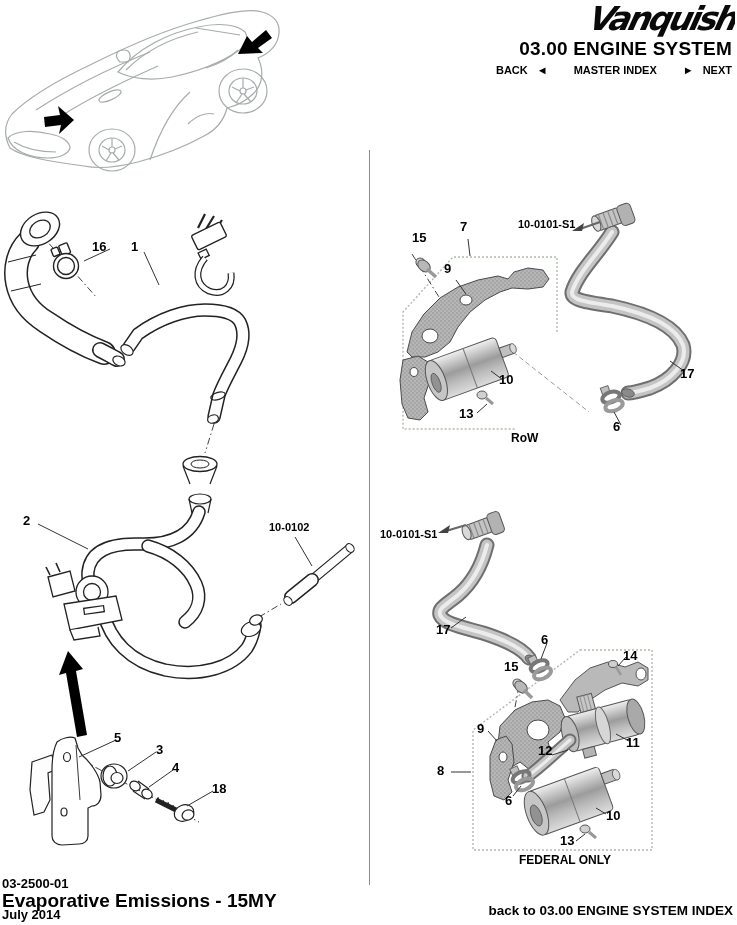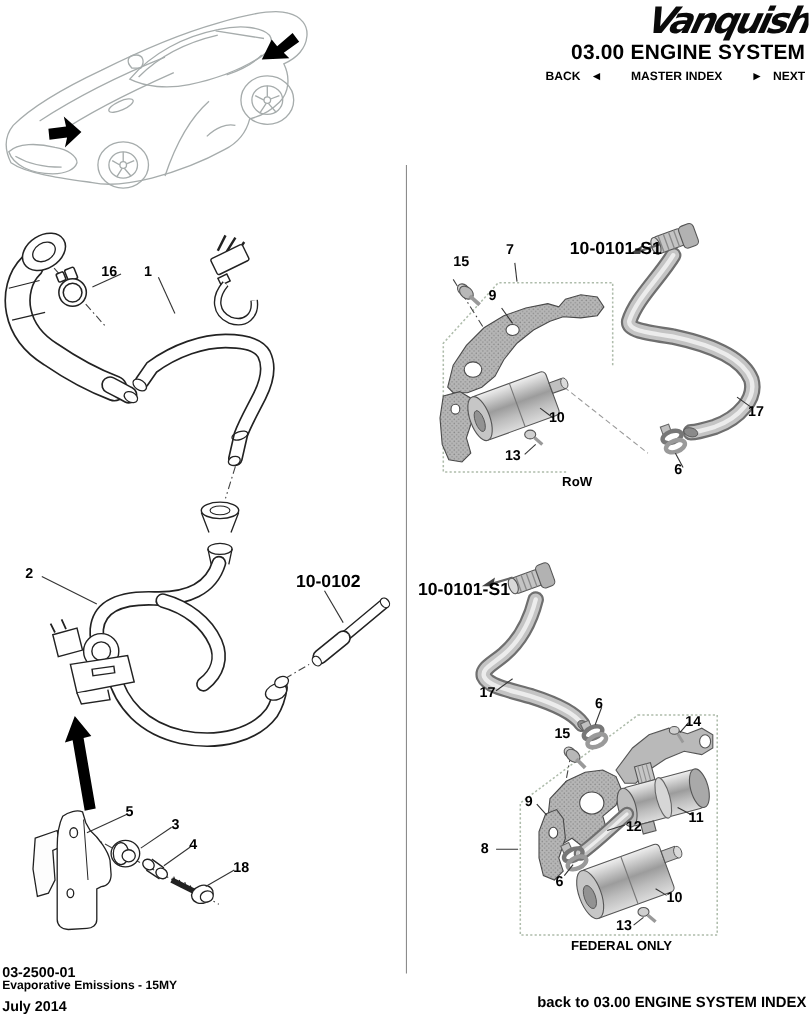--- a/index.html
+++ b/index.html
@@ -1,28 +1,28 @@
 <!DOCTYPE html>
 <html><head>
 <meta charset="utf-8">
 <title>03.00 Engine System - Evaporative Emissions</title>
 <style>
   html,body{margin:0;padding:0;background:#fff;}
   #page{position:relative;width:737px;height:925px;background:#fff;overflow:hidden;
         font-family:"Liberation Sans",sans-serif;color:#000;}
   svg{position:absolute;left:0;top:0;}
   .lbl{position:absolute;font-weight:bold;font-size:13px;line-height:1;white-space:nowrap;}
-  .ref{font-size:16px;}
+  .ref{font-size:11px;}
   .sec{font-size:12px;}
   .logo-wrap{position:absolute;right:2px;top:0;width:230px;height:40px;}
   .title{position:absolute;right:5px;top:38px;font-weight:bold;font-size:19px;letter-spacing:.2px;}
   .nav{position:absolute;right:5px;top:64px;font-weight:bold;font-size:11px;display:flex;gap:9px;align-items:center;}
   .nav span{cursor:pointer;text-align:center;}
   .footer-doc{position:absolute;left:2px;top:876px;font-weight:bold;font-size:13px;}
-  .footer-title{position:absolute;left:2px;top:890px;font-weight:bold;font-size:11px;}
+  .footer-title{position:absolute;left:2px;top:890px;font-weight:bold;font-size:19px;}
   .footer-date{position:absolute;left:2px;top:907px;font-weight:bold;font-size:13px;}
   .footer-link{position:absolute;right:4px;top:903px;font-weight:bold;font-size:13.5px;cursor:pointer;}
 </style>
 </head>
 <body>
 
 <div id="page">
 
 <svg width="737" height="925" viewBox="0 0 737 925">
   <defs>
@@ -379,21 +379,21 @@
 <span class="lbl sec" style="left:511px;top:432px">RoW</span>
 
 <span class="lbl ref" style="left:380px;top:529px">10-0101-S1</span>
 <span class="lbl" style="left:436px;top:623px">17</span>
 <span class="lbl" style="left:541px;top:633px">6</span>
 <span class="lbl" style="left:623px;top:649px">14</span>
 <span class="lbl" style="left:504px;top:660px">15</span>
 <span class="lbl" style="left:477px;top:722px">9</span>
 <span class="lbl" style="left:437px;top:764px">8</span>
 <span class="lbl" style="left:626px;top:736px">11</span>
-<span class="lbl" style="left:569px;top:744px">12</span>
+<span class="lbl" style="left:538px;top:744px">12</span>
 <span class="lbl" style="left:505px;top:794px">6</span>
 <span class="lbl" style="left:606px;top:809px">10</span>
 <span class="lbl" style="left:560px;top:834px">13</span>
 <span class="lbl sec" style="left:519px;top:854px">FEDERAL ONLY</span>
 
 <div class="footer-doc">03-2500-01</div>
 <div class="footer-title">Evaporative Emissions - 15MY</div>
 <div class="footer-date">July 2014</div>
 <div class="footer-link">back to 03.00 ENGINE SYSTEM INDEX</div>
 

